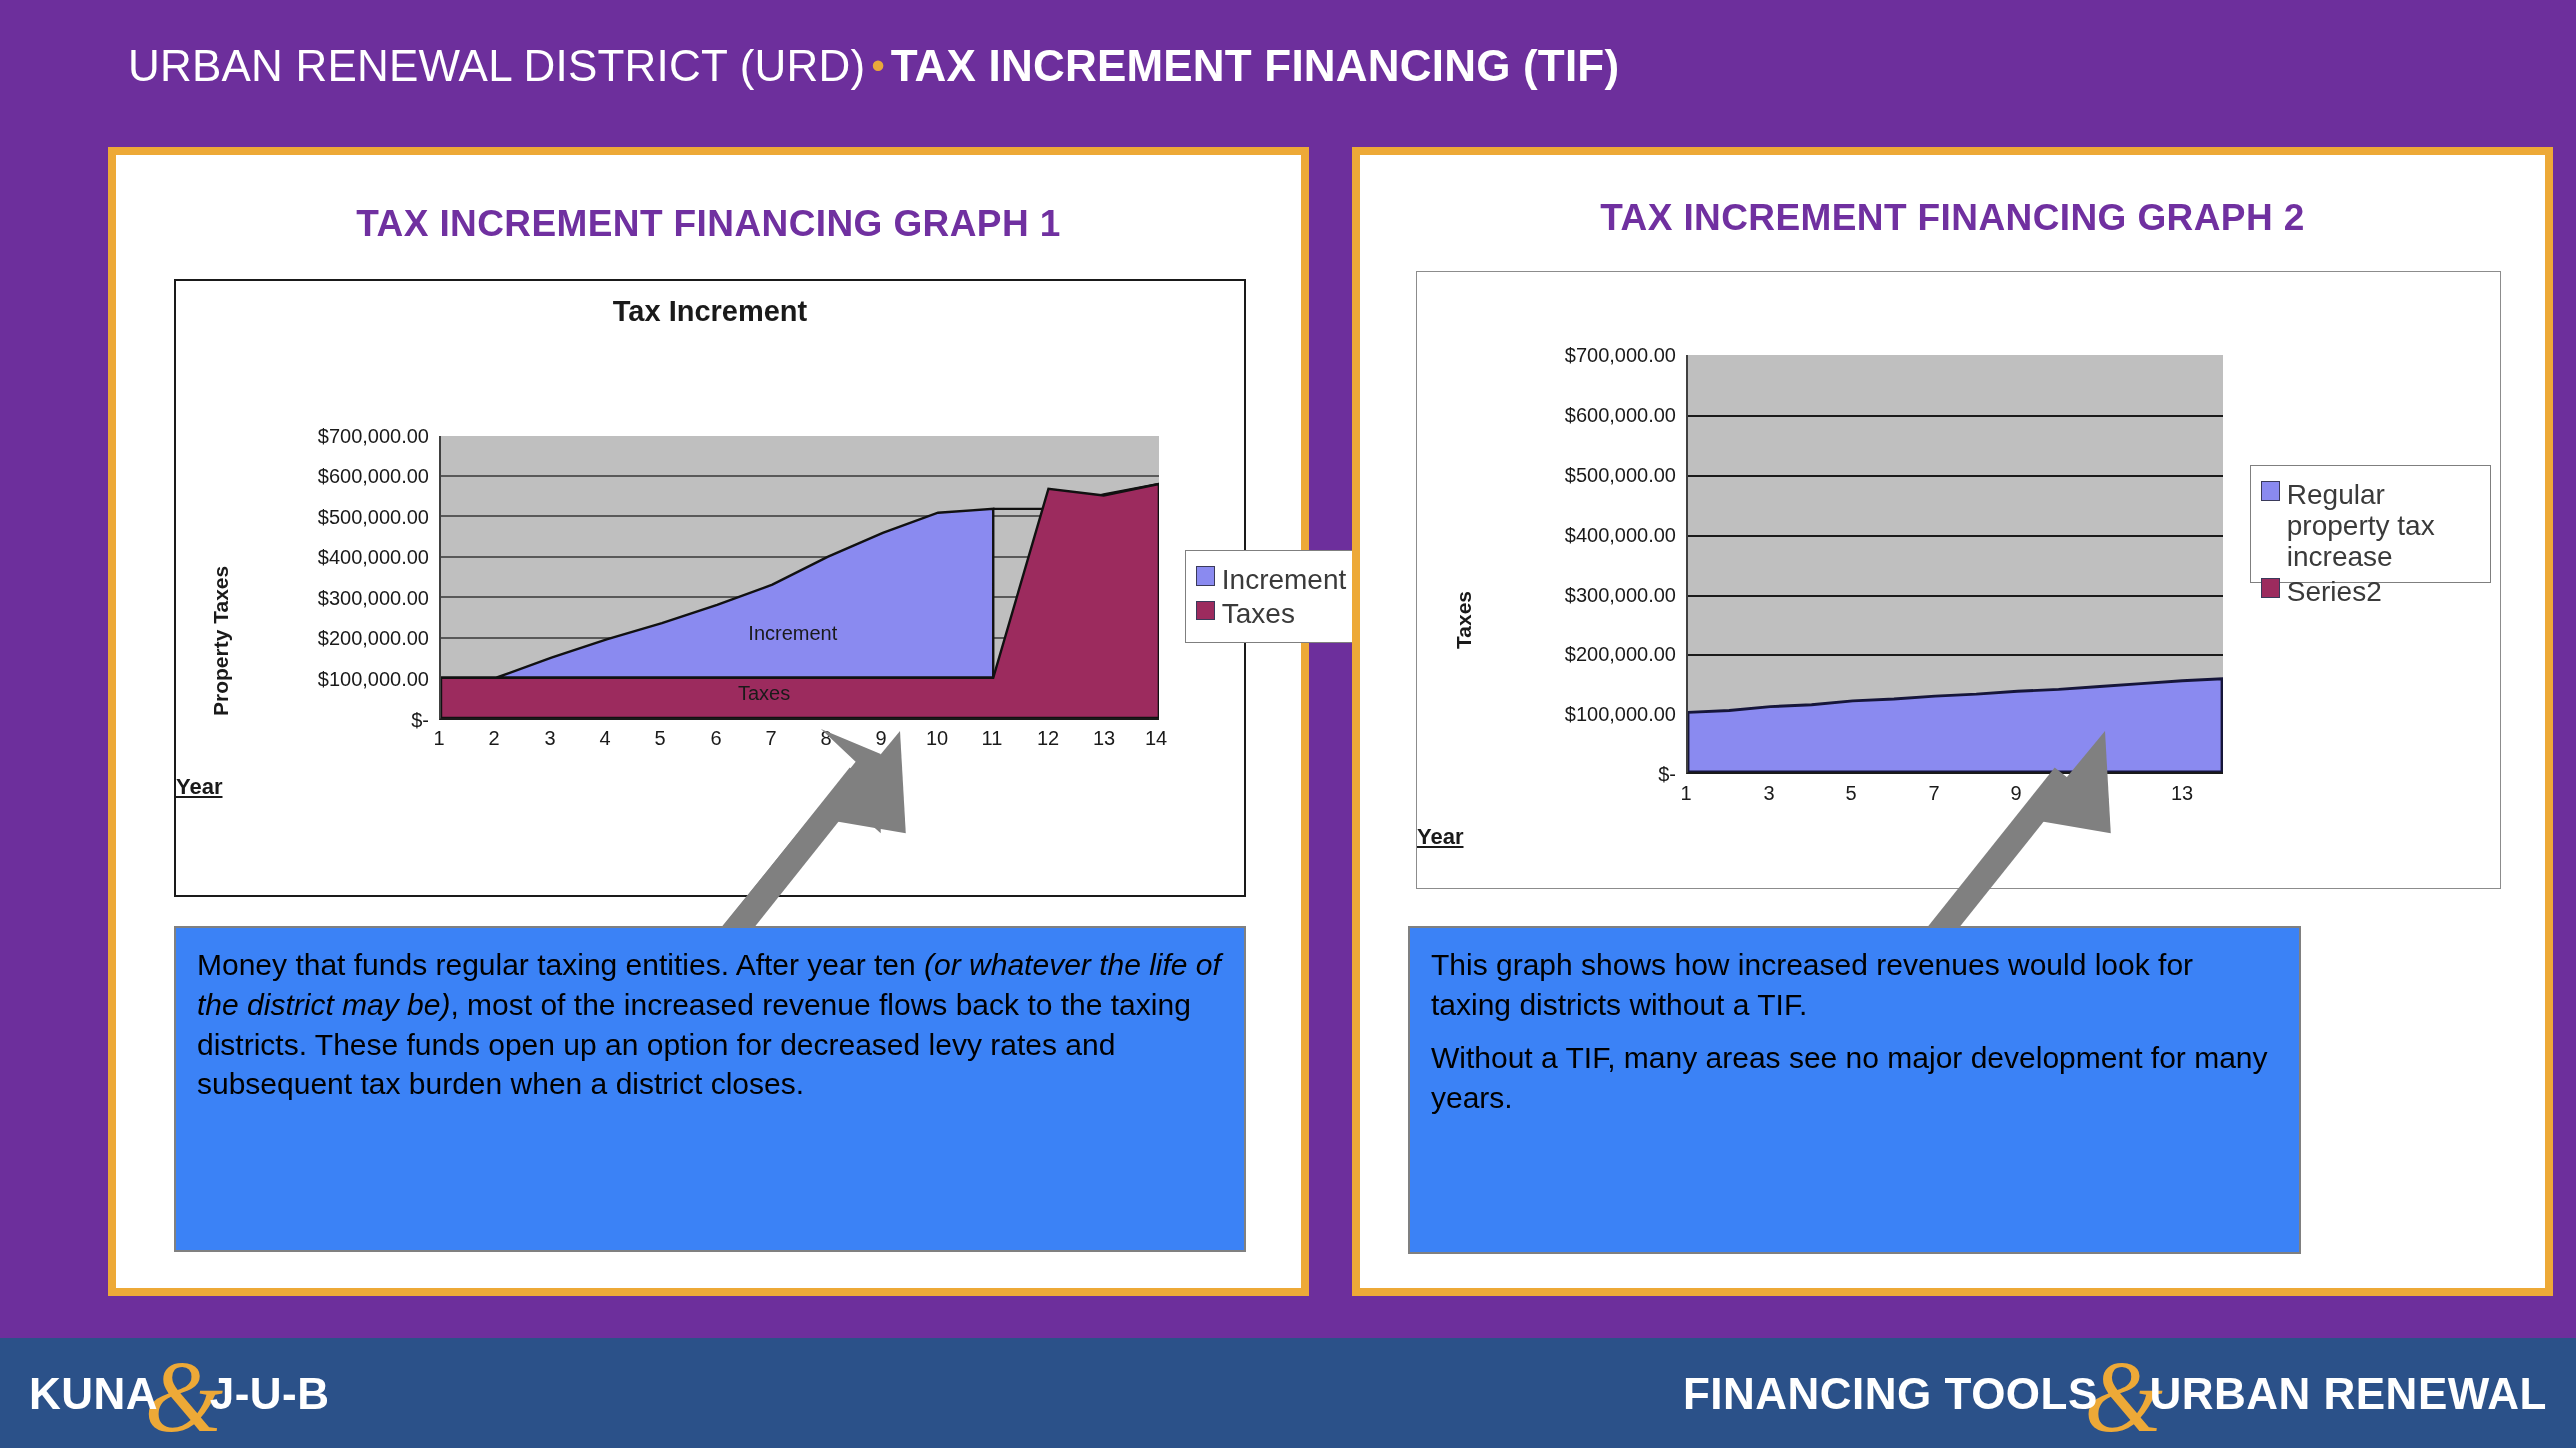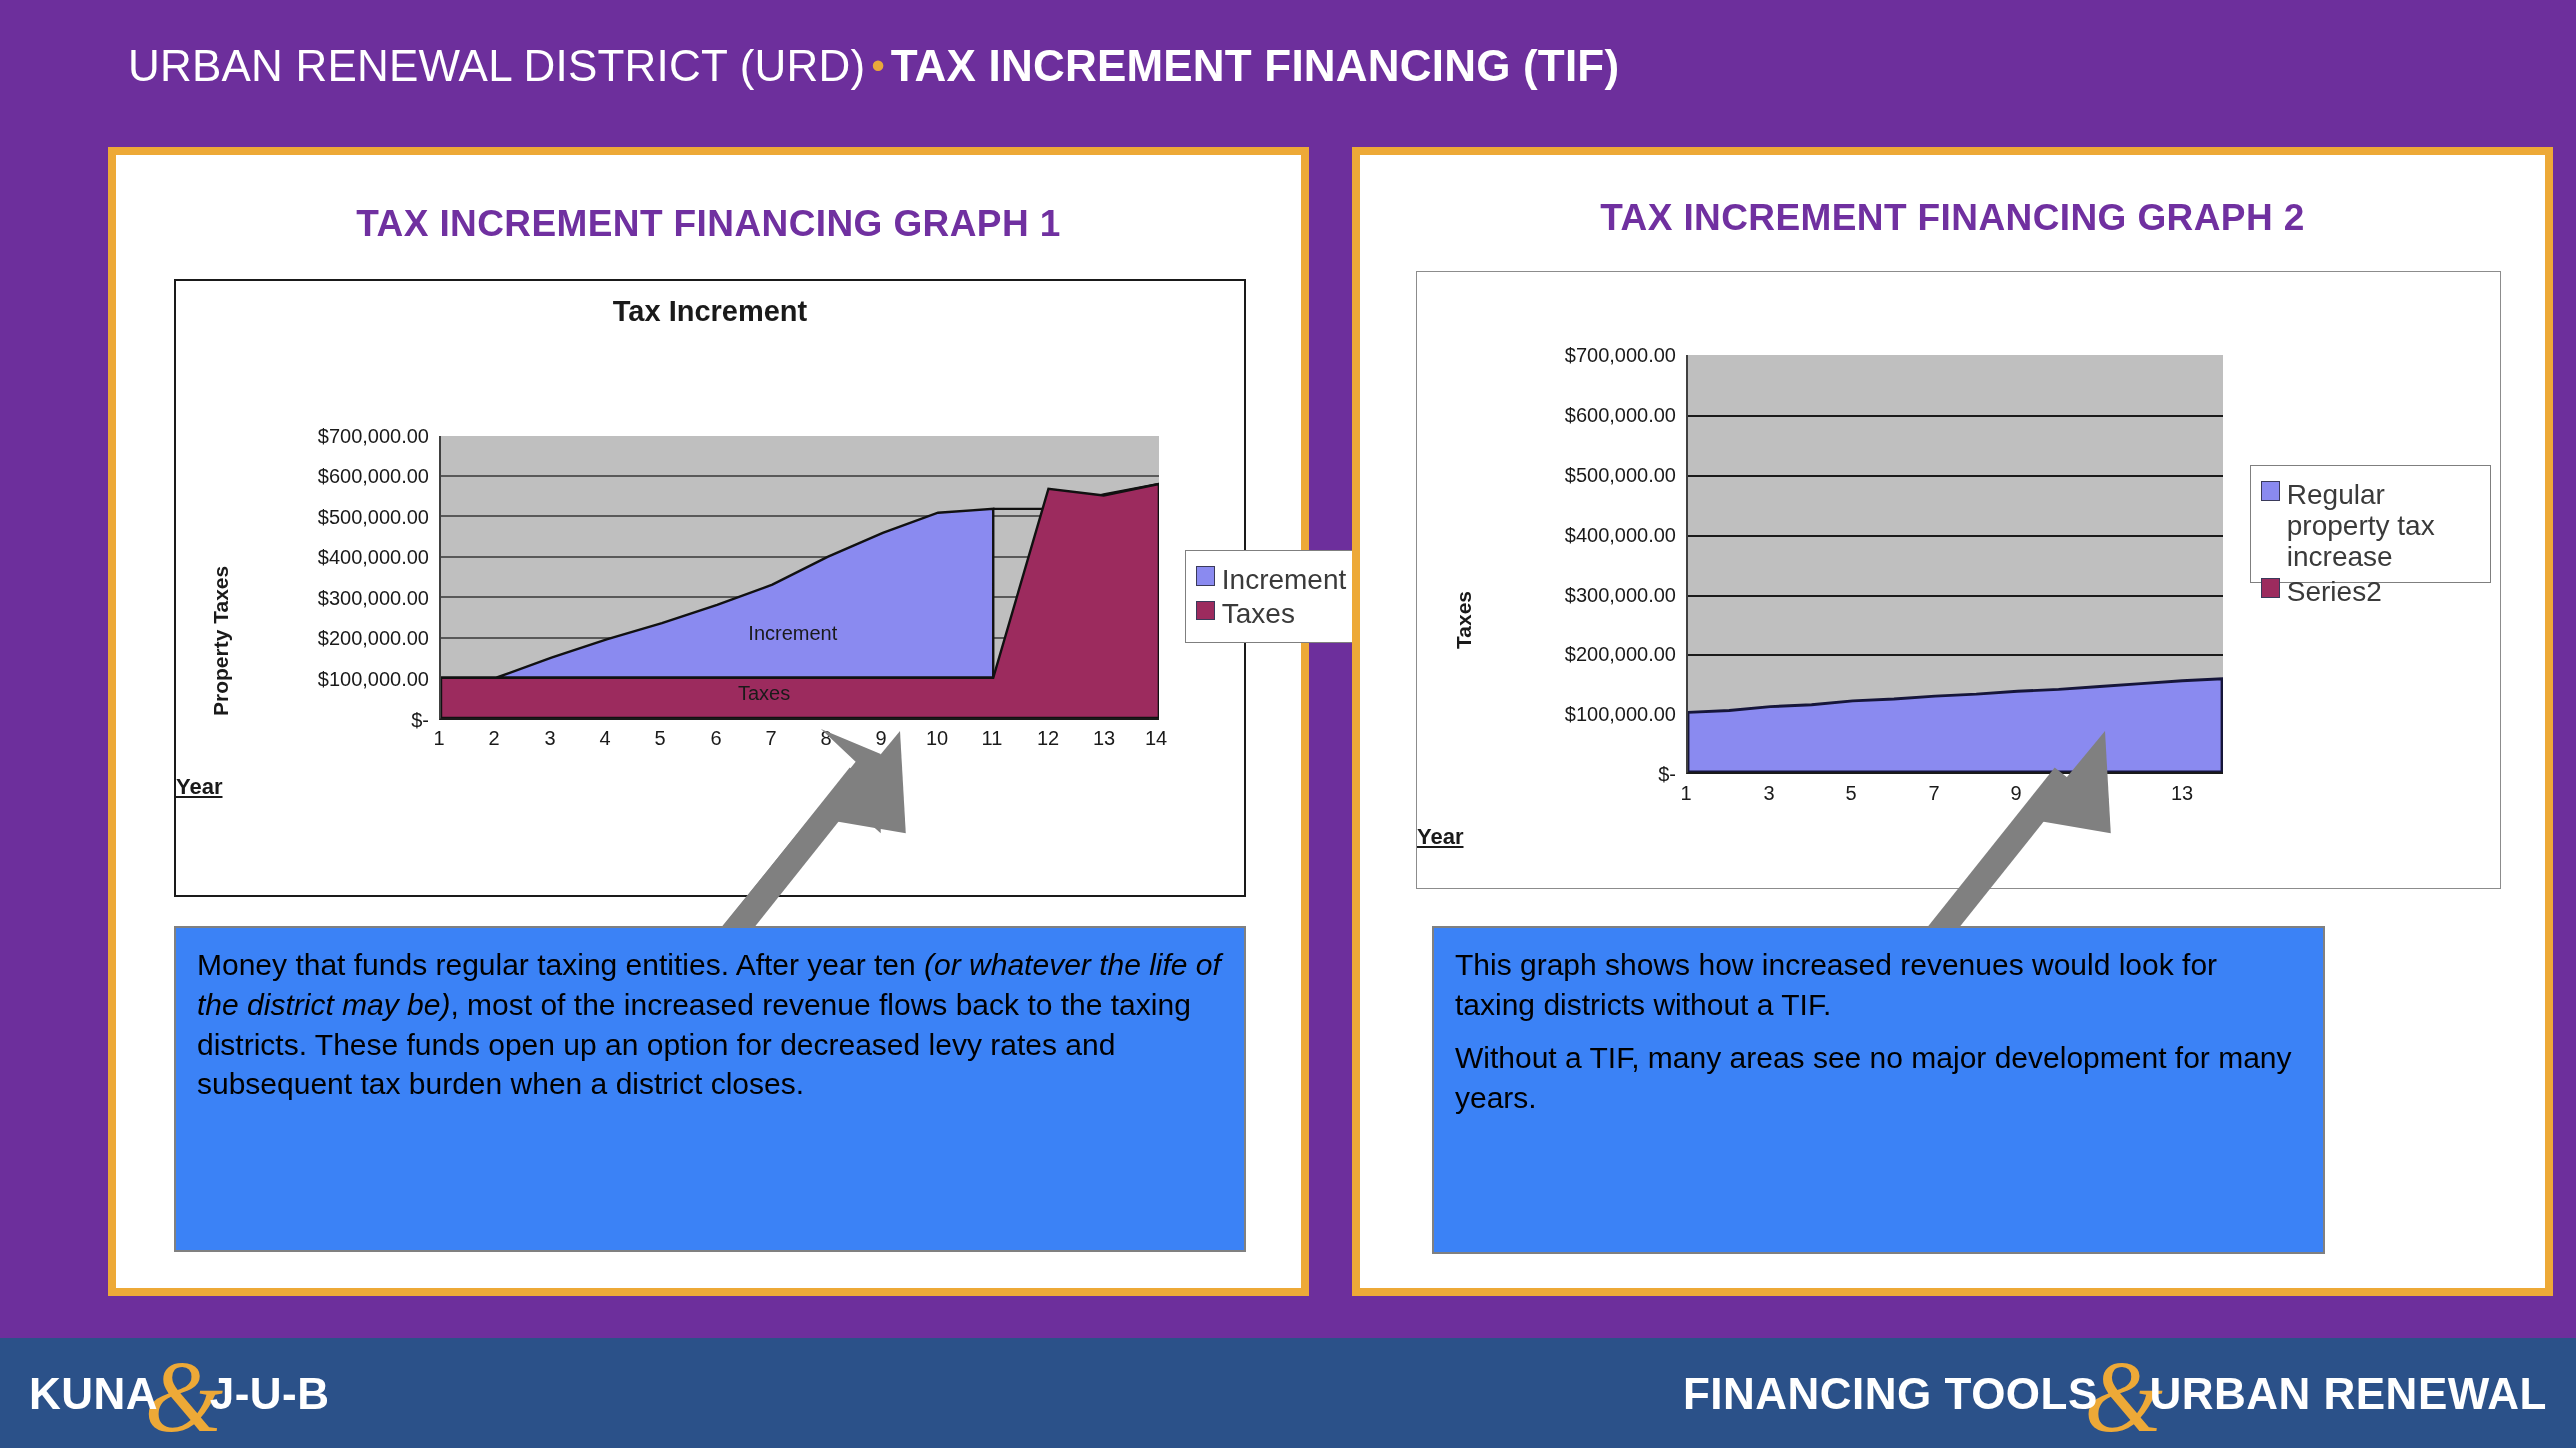--- a/index.html
+++ b/index.html
@@ -92,21 +92,21 @@
     border:1px solid #3A3A5A;box-sizing:border-box;
   }
   .legend-label{font-size:28px;color:#3A3A3A;line-height:1.12;}
 
   
   .callout{
     position:absolute;background:#3b82f6;border:2.9px solid #808080;
     box-sizing:border-box;padding:17.4px 21px 13.5px 21px;
   }
   #callout-left{left:58px;top:771px;width:1072px;height:326px;}
-  #callout-right{left:72px;top:771px;width:893px;height:328px;}
+  #callout-right{left:48px;top:771px;width:893px;height:328px;}
   .callout p{
     margin:0 0 13.5px 0;font-size:30px;line-height:1.32;color:#000000;
   }
   .callout p:last-child{margin-bottom:0;}
   .callout em{font-style:italic;}
 
   
   .arrow-svg{position:absolute;pointer-events:none;}
 
   

